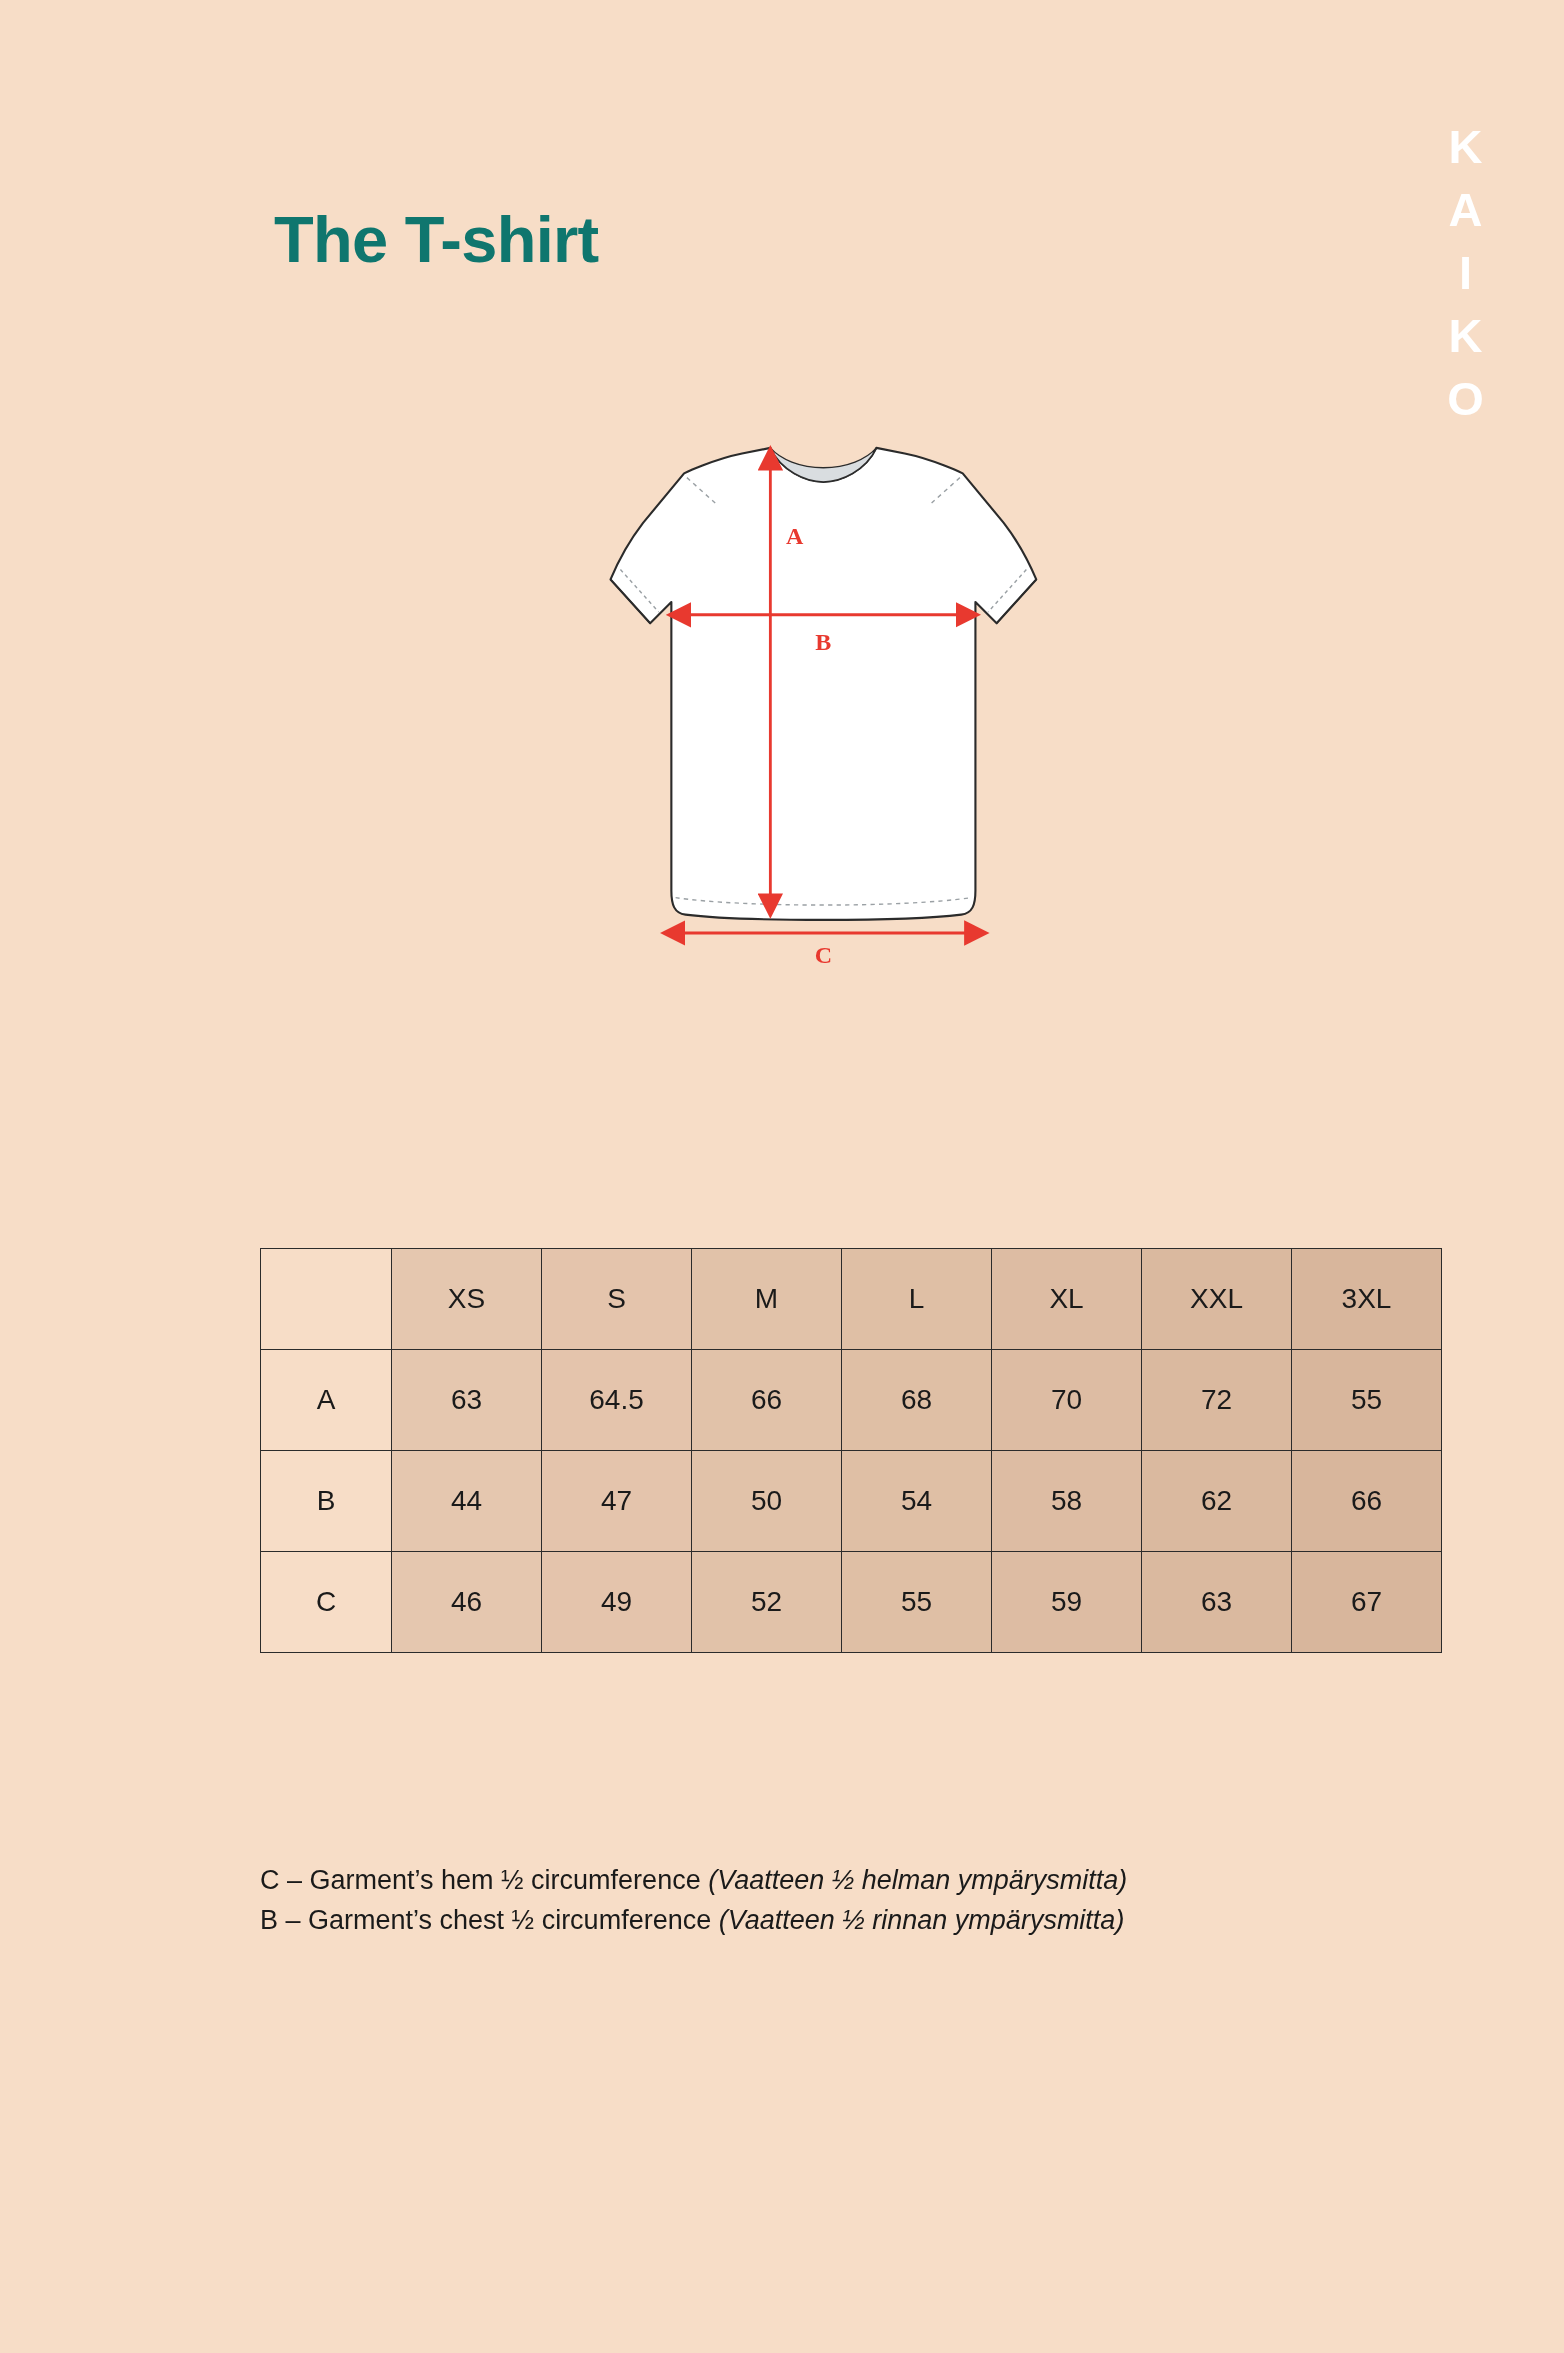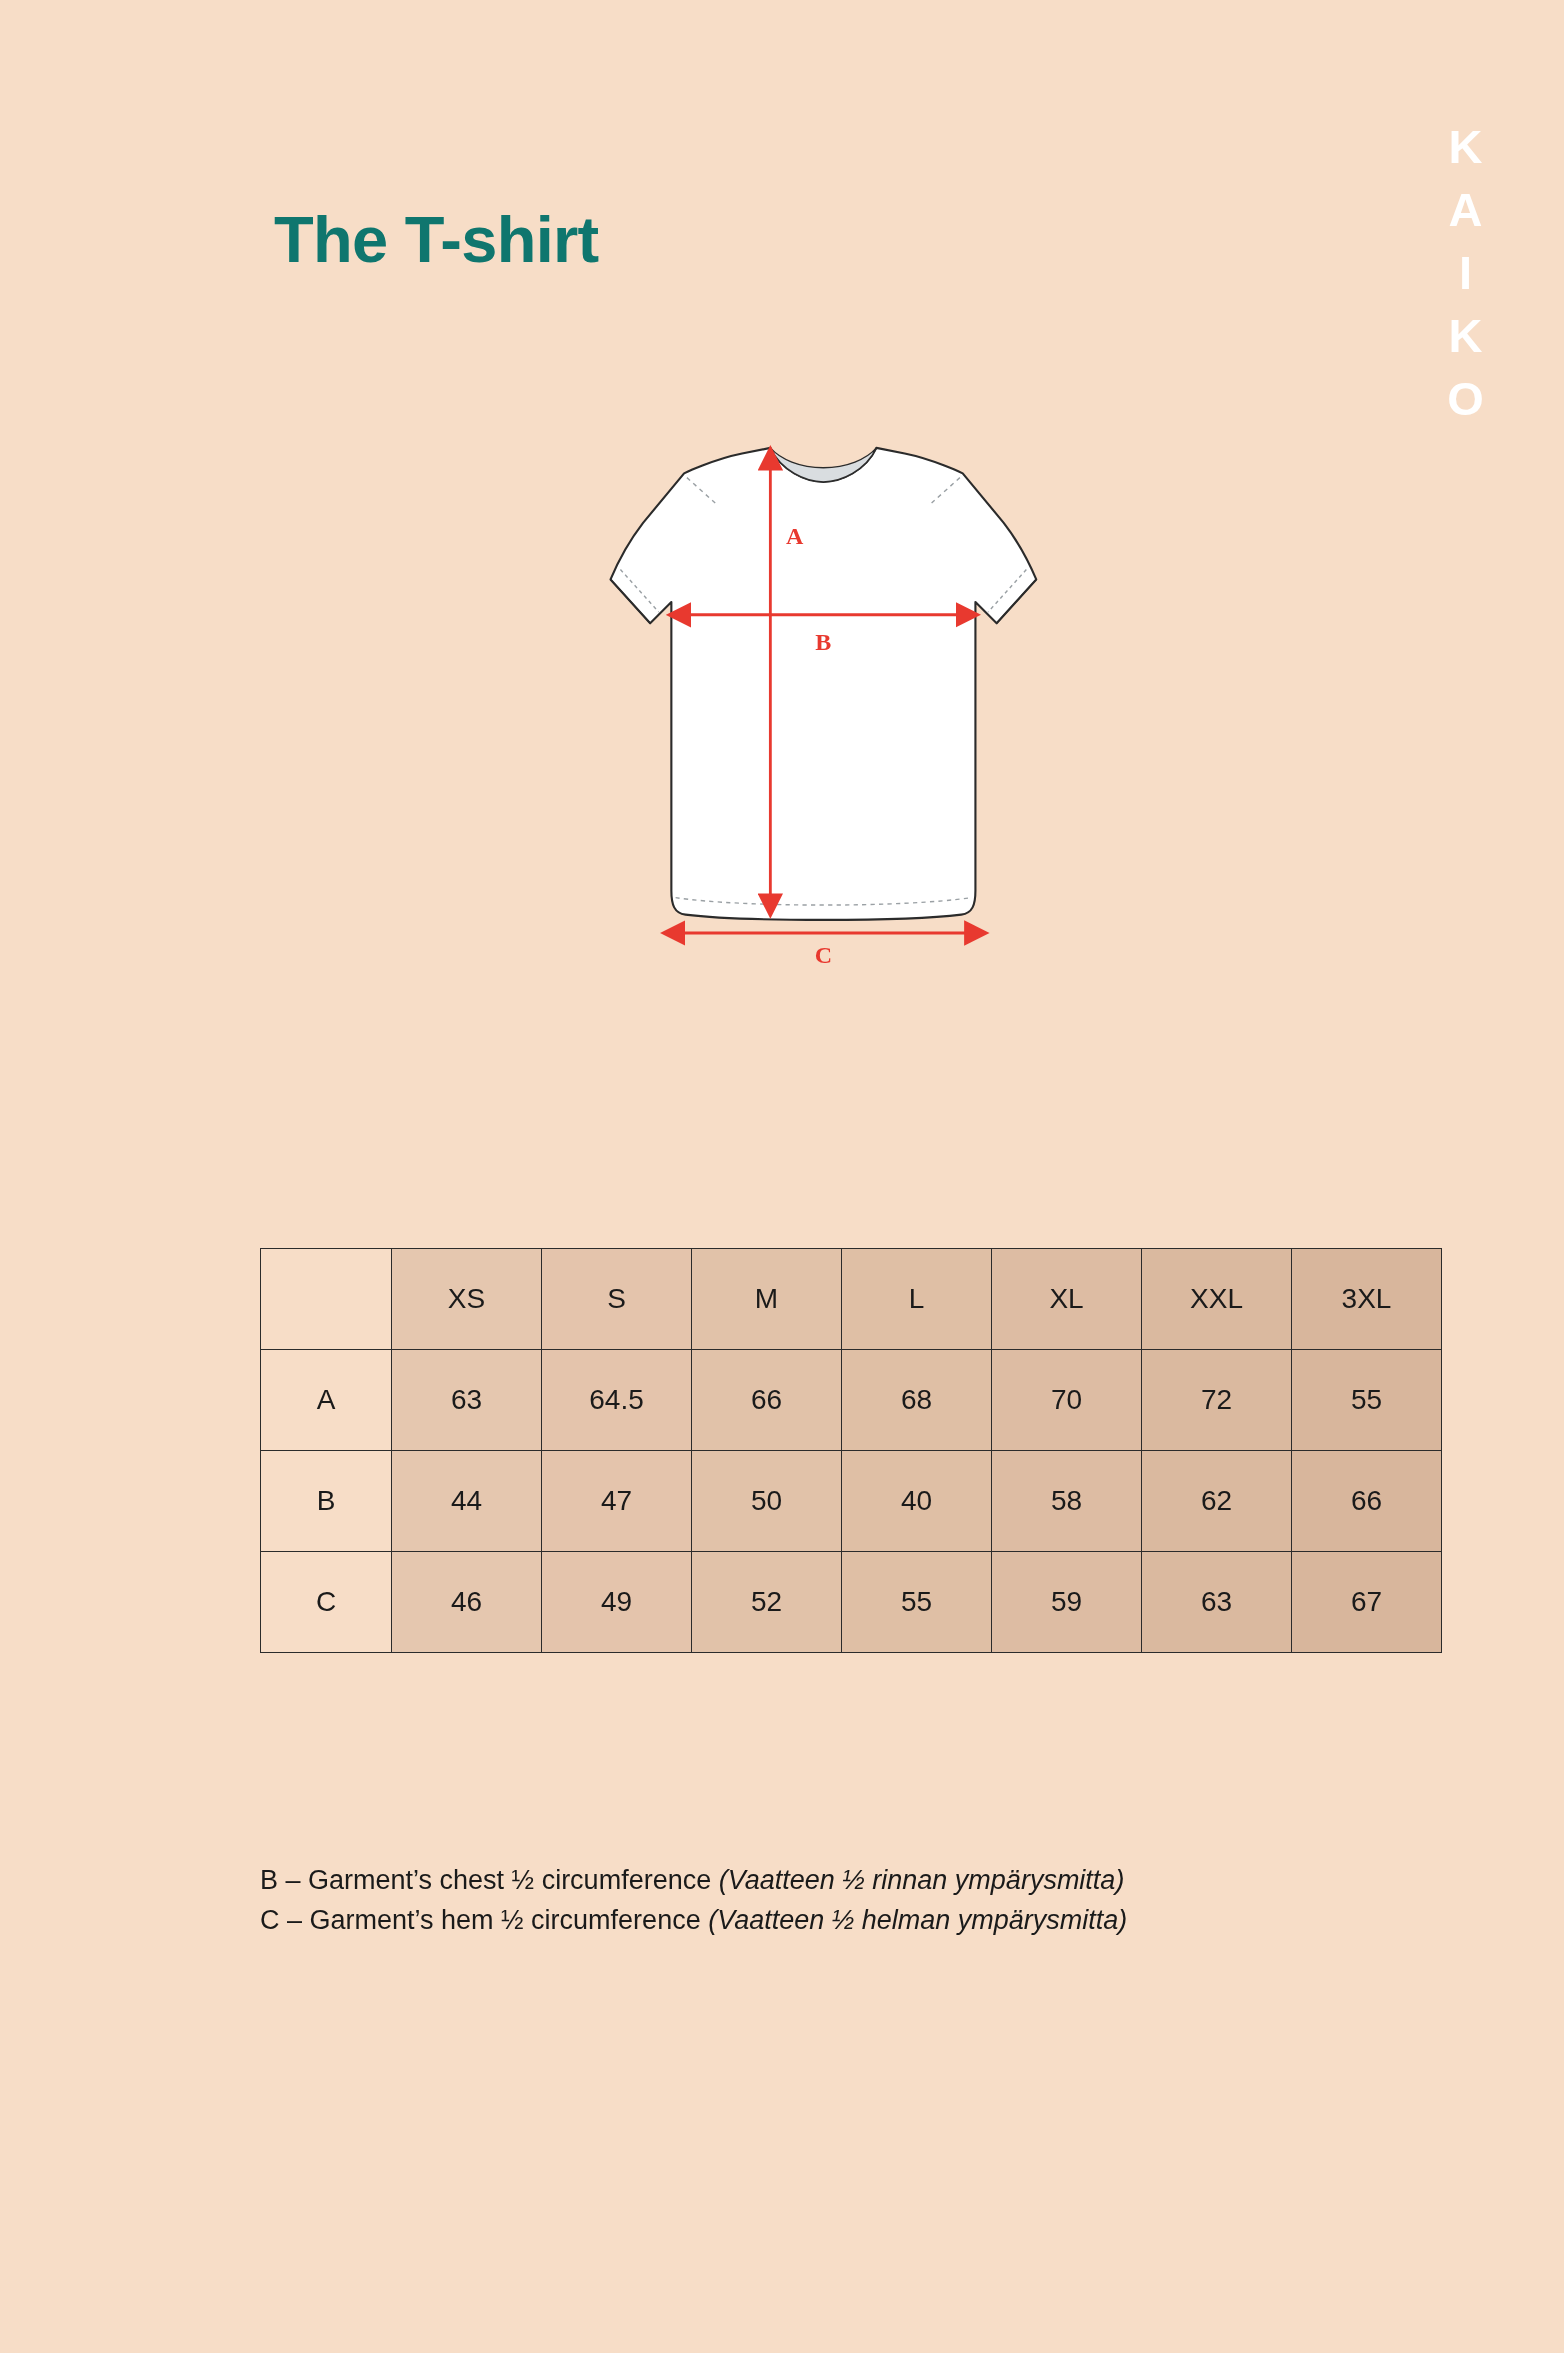--- a/index.html
+++ b/index.html
@@ -210,44 +210,44 @@
         <td class="shade-4">68</td>
         <td class="shade-5">70</td>
         <td class="shade-6">72</td>
         <td class="shade-7">55</td>
       </tr>
       <tr>
         <td class="col-label shade-0">B</td>
         <td class="shade-1">44</td>
         <td class="shade-2">47</td>
         <td class="shade-3">50</td>
-        <td class="shade-4">40</td>
+        <td class="shade-4">54</td>
         <td class="shade-5">58</td>
         <td class="shade-6">62</td>
         <td class="shade-7">66</td>
       </tr>
       <tr>
         <td class="col-label shade-0">C</td>
         <td class="shade-1">46</td>
         <td class="shade-2">49</td>
         <td class="shade-3">52</td>
         <td class="shade-4">55</td>
         <td class="shade-5">59</td>
         <td class="shade-6">63</td>
         <td class="shade-7">67</td>
       </tr>
     </tbody>
   </table>
 
   <div class="legend">
     <div class="legend-row">
+      <span>C – Garment’s hem ½ circumference</span>
+      <span class="fi">(Vaatteen ½ helman ympärysmitta)</span>
+    </div>
+    <div class="legend-row">
       <span>B – Garment’s chest ½ circumference</span>
       <span class="fi">(Vaatteen ½ rinnan ympärysmitta)</span>
     </div>
-    <div class="legend-row">
-      <span>C – Garment’s hem ½ circumference</span>
-      <span class="fi">(Vaatteen ½ helman ympärysmitta)</span>
-    </div>
   </div>
 
 
 </div>
 
 
 </body></html>

